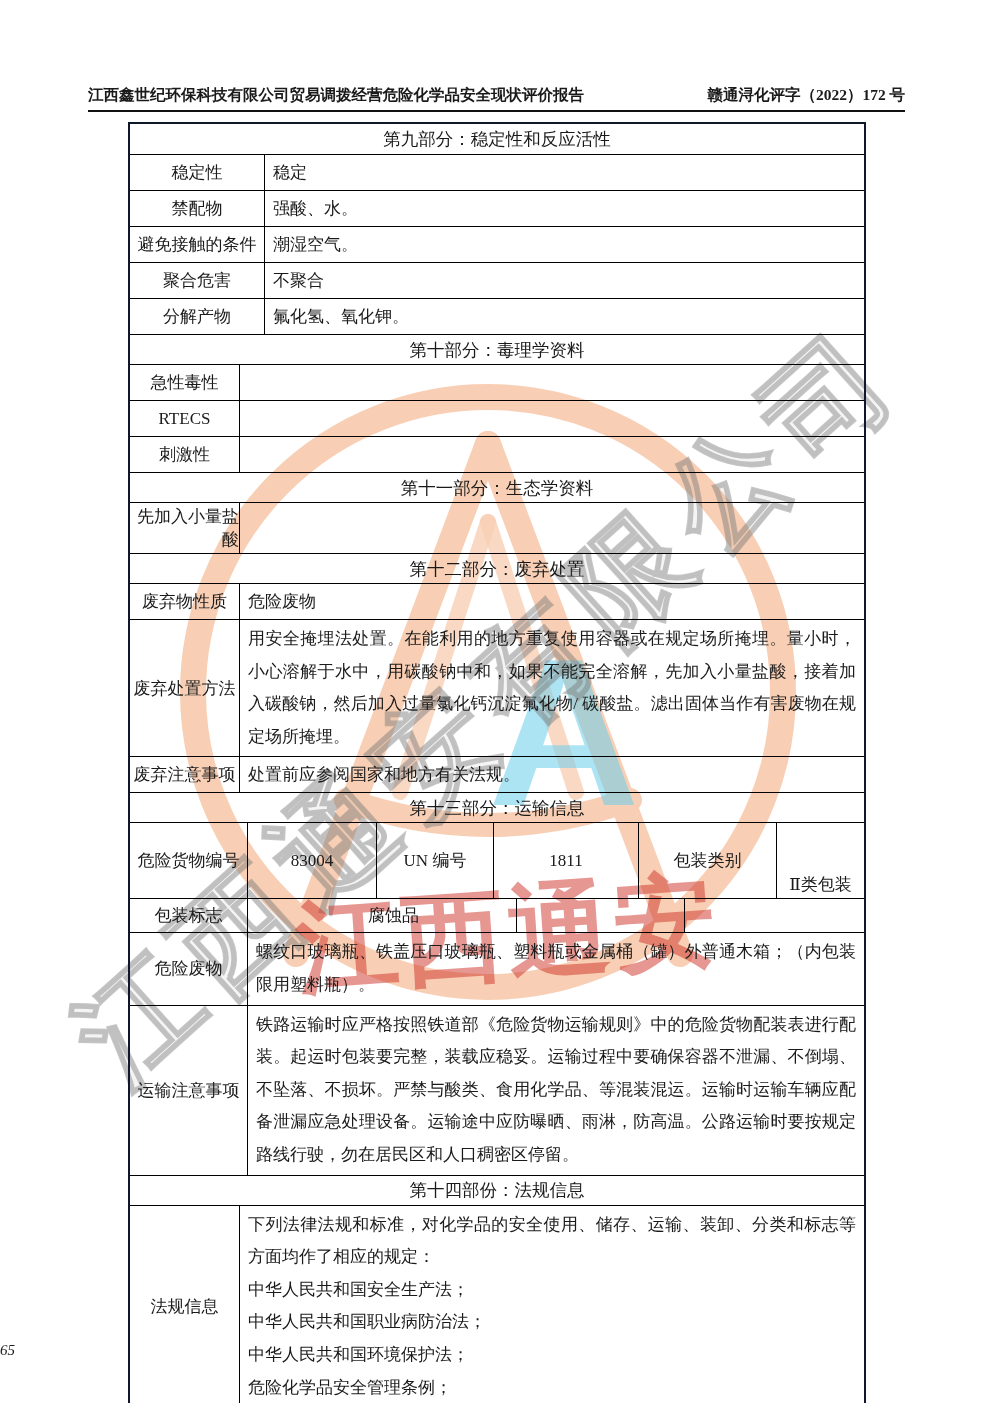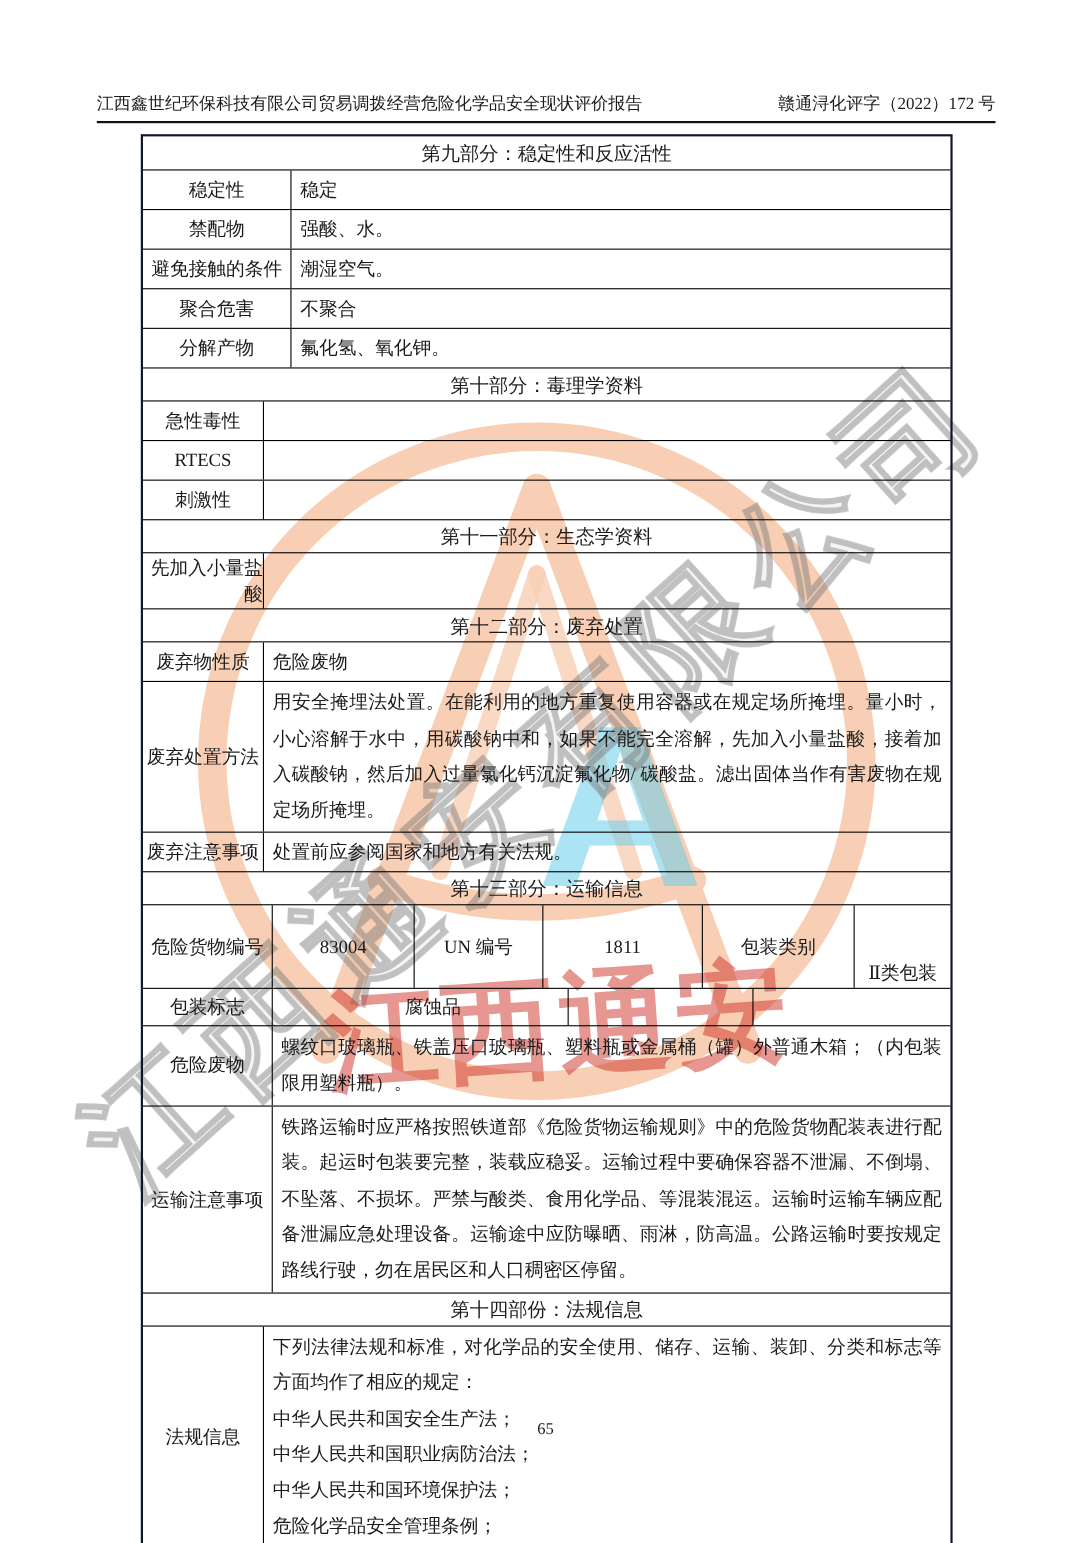--- a/index.html
+++ b/index.html
@@ -39,24 +39,25 @@
   }
 
   
   .content { position:absolute; inset:0; z-index:1; }
   .page-header {
     position:absolute; left:88px; top:84px; width:817px;
     display:flex; justify-content:space-between; align-items:flex-end;
     font-size:15.5px; line-height:22px;
     border-bottom:2px solid #111;
     padding-bottom:4px;
+    font-weight:bold;
   }
   .page-footer {
-    position:absolute; left:0; top:1292px; width:100%;
-    text-align:center; font-size:15px;
+    position:absolute; left:0; top:1342px; width:100%;
+    font-size:15px;font-style:italic;
   }
 
   
   .tbl {
     position:absolute; left:128px; top:122px; width:738px;
     border:2px solid #0f172a;
     font-size:17px;
   }
   .sec-h {
     min-height:30px;

